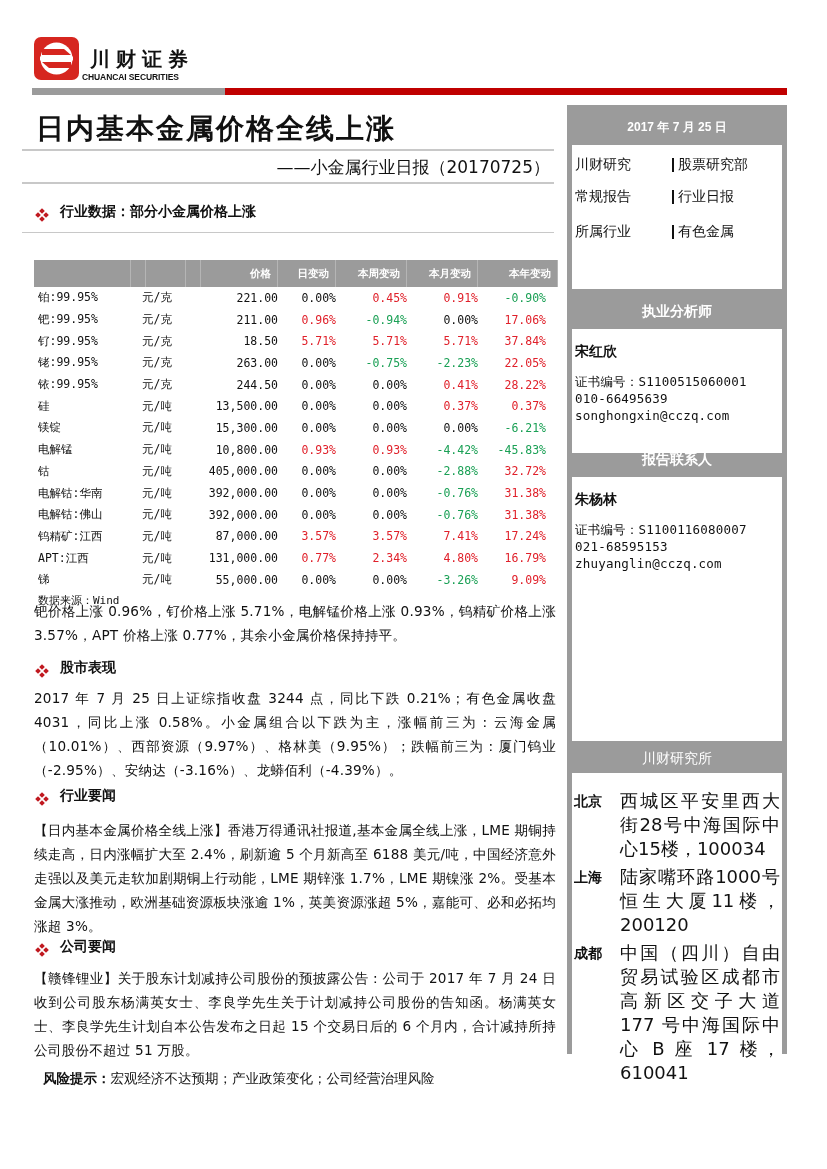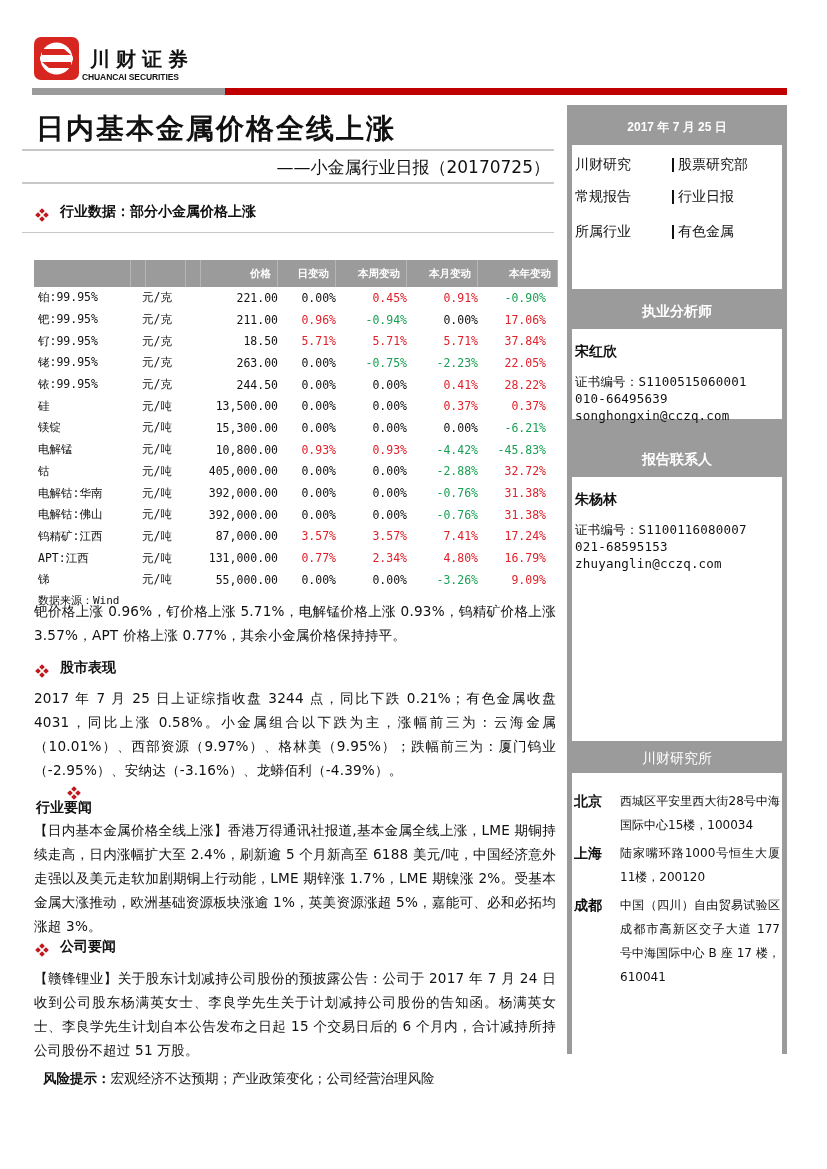--- a/index.html
+++ b/index.html
@@ -67,21 +67,21 @@
   .side-head { position: absolute; left: 0; width: 220px; height: 35px; color: #fff; display: flex; align-items: center; justify-content: center; font-size: 14px; font-weight: bold; }
   .side-date { font-family: "Liberation Sans", sans-serif; font-size: 12px; }
   .info-row { display: flex; font-size: 14px; height: 32px; align-items: center; padding-left: 3px; font-family: "DejaVu Serif", serif; }
   .info-row .k { width: 97px; }
   .info-row .sep { display: inline-block; width: 2px; height: 14px; background: #111; margin-right: 4px; }
   .person { padding-left: 3px; }
   .person .nm { font-size: 14px; font-weight: bold; margin-top: 14px; margin-bottom: 12px; font-family: "DejaVu Serif", serif; }
   .person .ln { font-family: "DejaVu Sans Mono", monospace; font-size: 12.5px; line-height: 17px; letter-spacing: 0.2px; }
   .addr { display: flex; padding-left: 2px; margin-bottom: 4px; }
   .addr .city { width: 46px; font-weight: bold; font-size: 14px; line-height: 24px; font-family: "DejaVu Serif", serif; }
-  .addr .txt { width: 160px; font-size: 12px; line-height: 24px; text-align: justify; }
+  .addr .txt { width: 160px; font-size: 18px; line-height: 24px; text-align: justify; }
 </style>
 </head>
 <body>
 
 <div class="logo">
   <svg width="45" height="43" viewBox="0 0 45 43">
     <circle cx="22.5" cy="21.5" r="16" fill="#fff"></circle>
     <path d="M8 18 L37 18 L30 12 L8 12 Z" fill="#d6261f"></path>
     <path d="M37 25 L8 25 L15 31 L37 31 Z" fill="#d6261f"></path>
     <rect x="6" y="19.5" width="33" height="4" fill="#fff"></rect>
@@ -257,21 +257,21 @@
   <span class="diamond">
       <i></i>
       <i></i>
       <i></i>
       <i></i>
     </span>
   <span>股市表现</span>
 </div>
 <div class="para" style="top:686px;">2017 年 7 月 25 日上证综指收盘 3244 点，同比下跌 0.21%；有色金属收盘 4031，同比上涨 0.58%。小金属组合以下跌为主，涨幅前三为：云海金属（10.01%）、西部资源（9.97%）、格林美（9.95%）；跌幅前三为：厦门钨业（-2.95%）、安纳达（-3.16%）、龙蟒佰利（-4.39%）。</div>
 
-<div class="sec-head" style="top:787px;flex-direction:column;">
+<div class="sec-head" style="top:787px;">
   <span class="diamond">
       <i></i>
       <i></i>
       <i></i>
       <i></i>
     </span>
   <span>行业要闻</span>
 </div>
 <div class="para" style="top:818px;">【日内基本金属价格全线上涨】香港万得通讯社报道,基本金属全线上涨，LME 期铜持续走高，日内涨幅扩大至 2.4%，刷新逾 5 个月新高至 6188 美元/吨，中国经济意外走强以及美元走软加剧期铜上行动能，LME 期锌涨 1.7%，LME 期镍涨 2%。受基本金属大涨推动，欧洲基础资源板块涨逾 1%，英美资源涨超 5%，嘉能可、必和必拓均涨超 3%。</div>
 
@@ -306,21 +306,21 @@
         <span>行业日报</span>
     </div>
     <div class="info-row" style="margin-top:3px;">
       <span class="k">所属行业</span>
         <span class="sep"></span>
         <span>有色金属</span>
     </div>
   </div>
 
   <div class="side-head" style="top:189px;">执业分析师</div>
-  <div class="side-inner person" style="top:224px; height:90px;">
+  <div class="side-inner person" style="top:224px; height:124px;">
     <div class="nm">宋红欣</div>
     <div class="ln">证书编号：S1100515060001</div>
     <div class="ln">010-66495639</div>
     <div class="ln">songhongxin@cczq.com</div>
   </div>
 
   <div class="side-head" style="top:337px;">报告联系人</div>
   <div class="side-inner person" style="top:372px; height:264px;">
     <div class="nm">朱杨林</div>
     <div class="ln">证书编号：S1100116080007</div>

